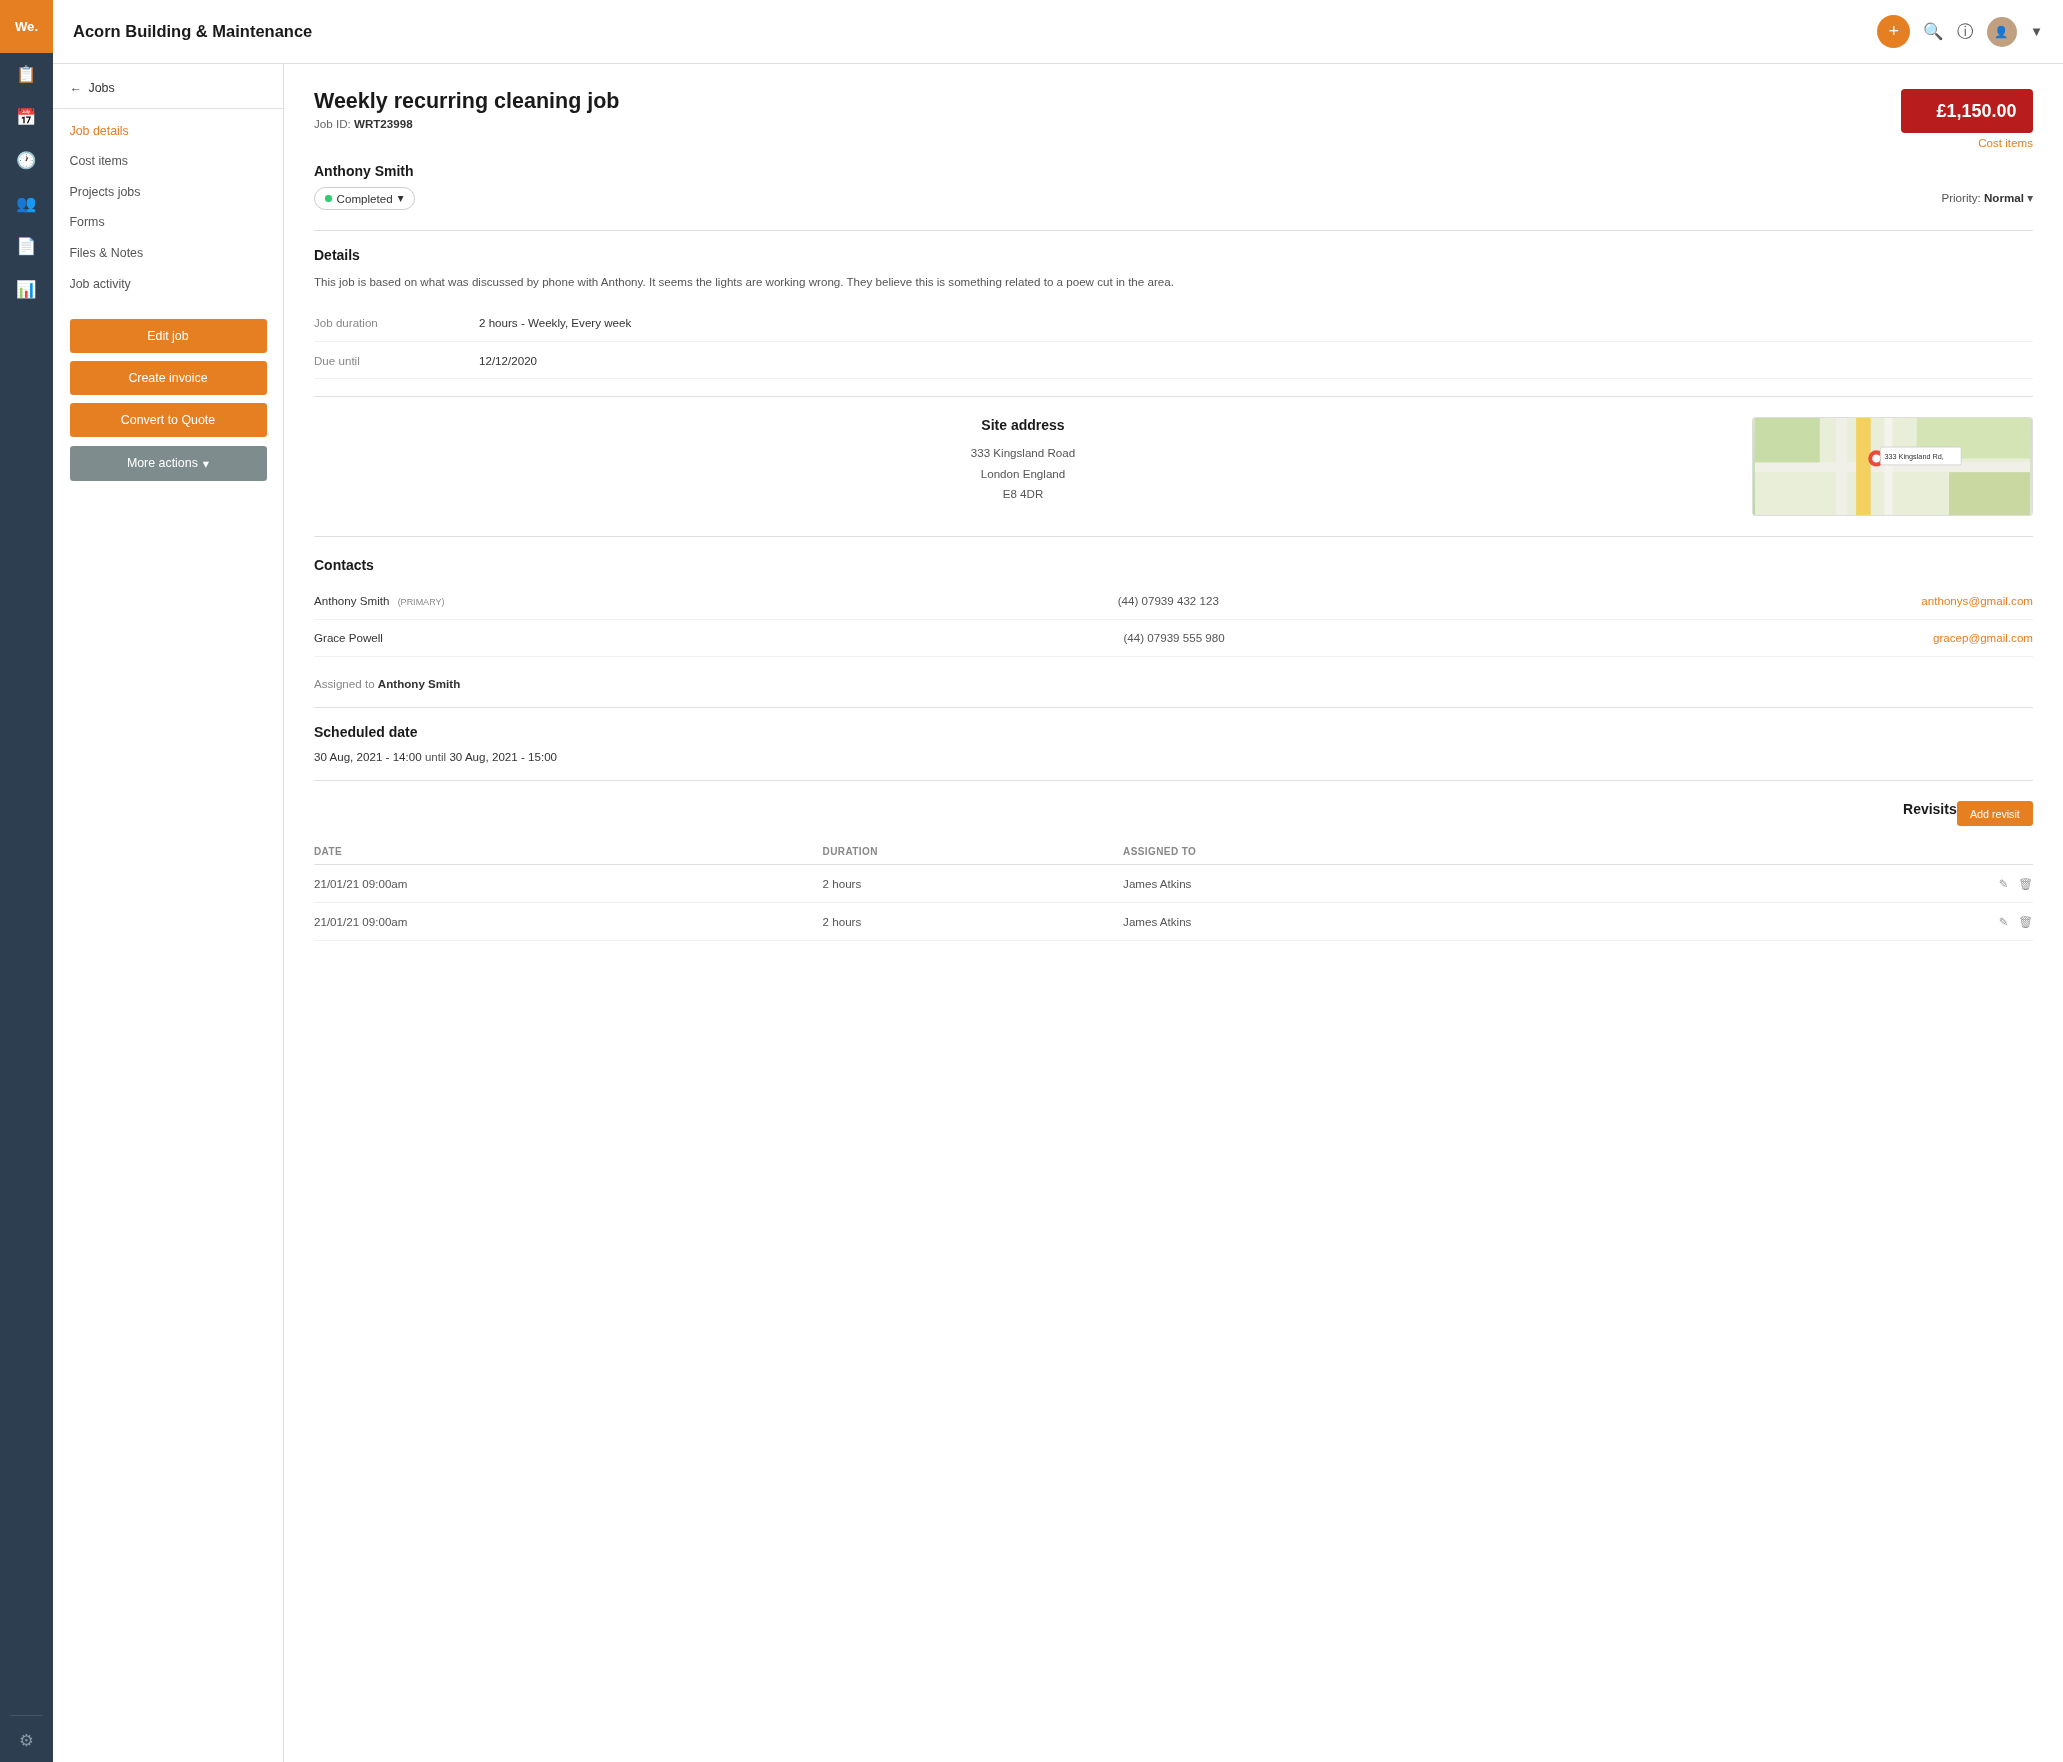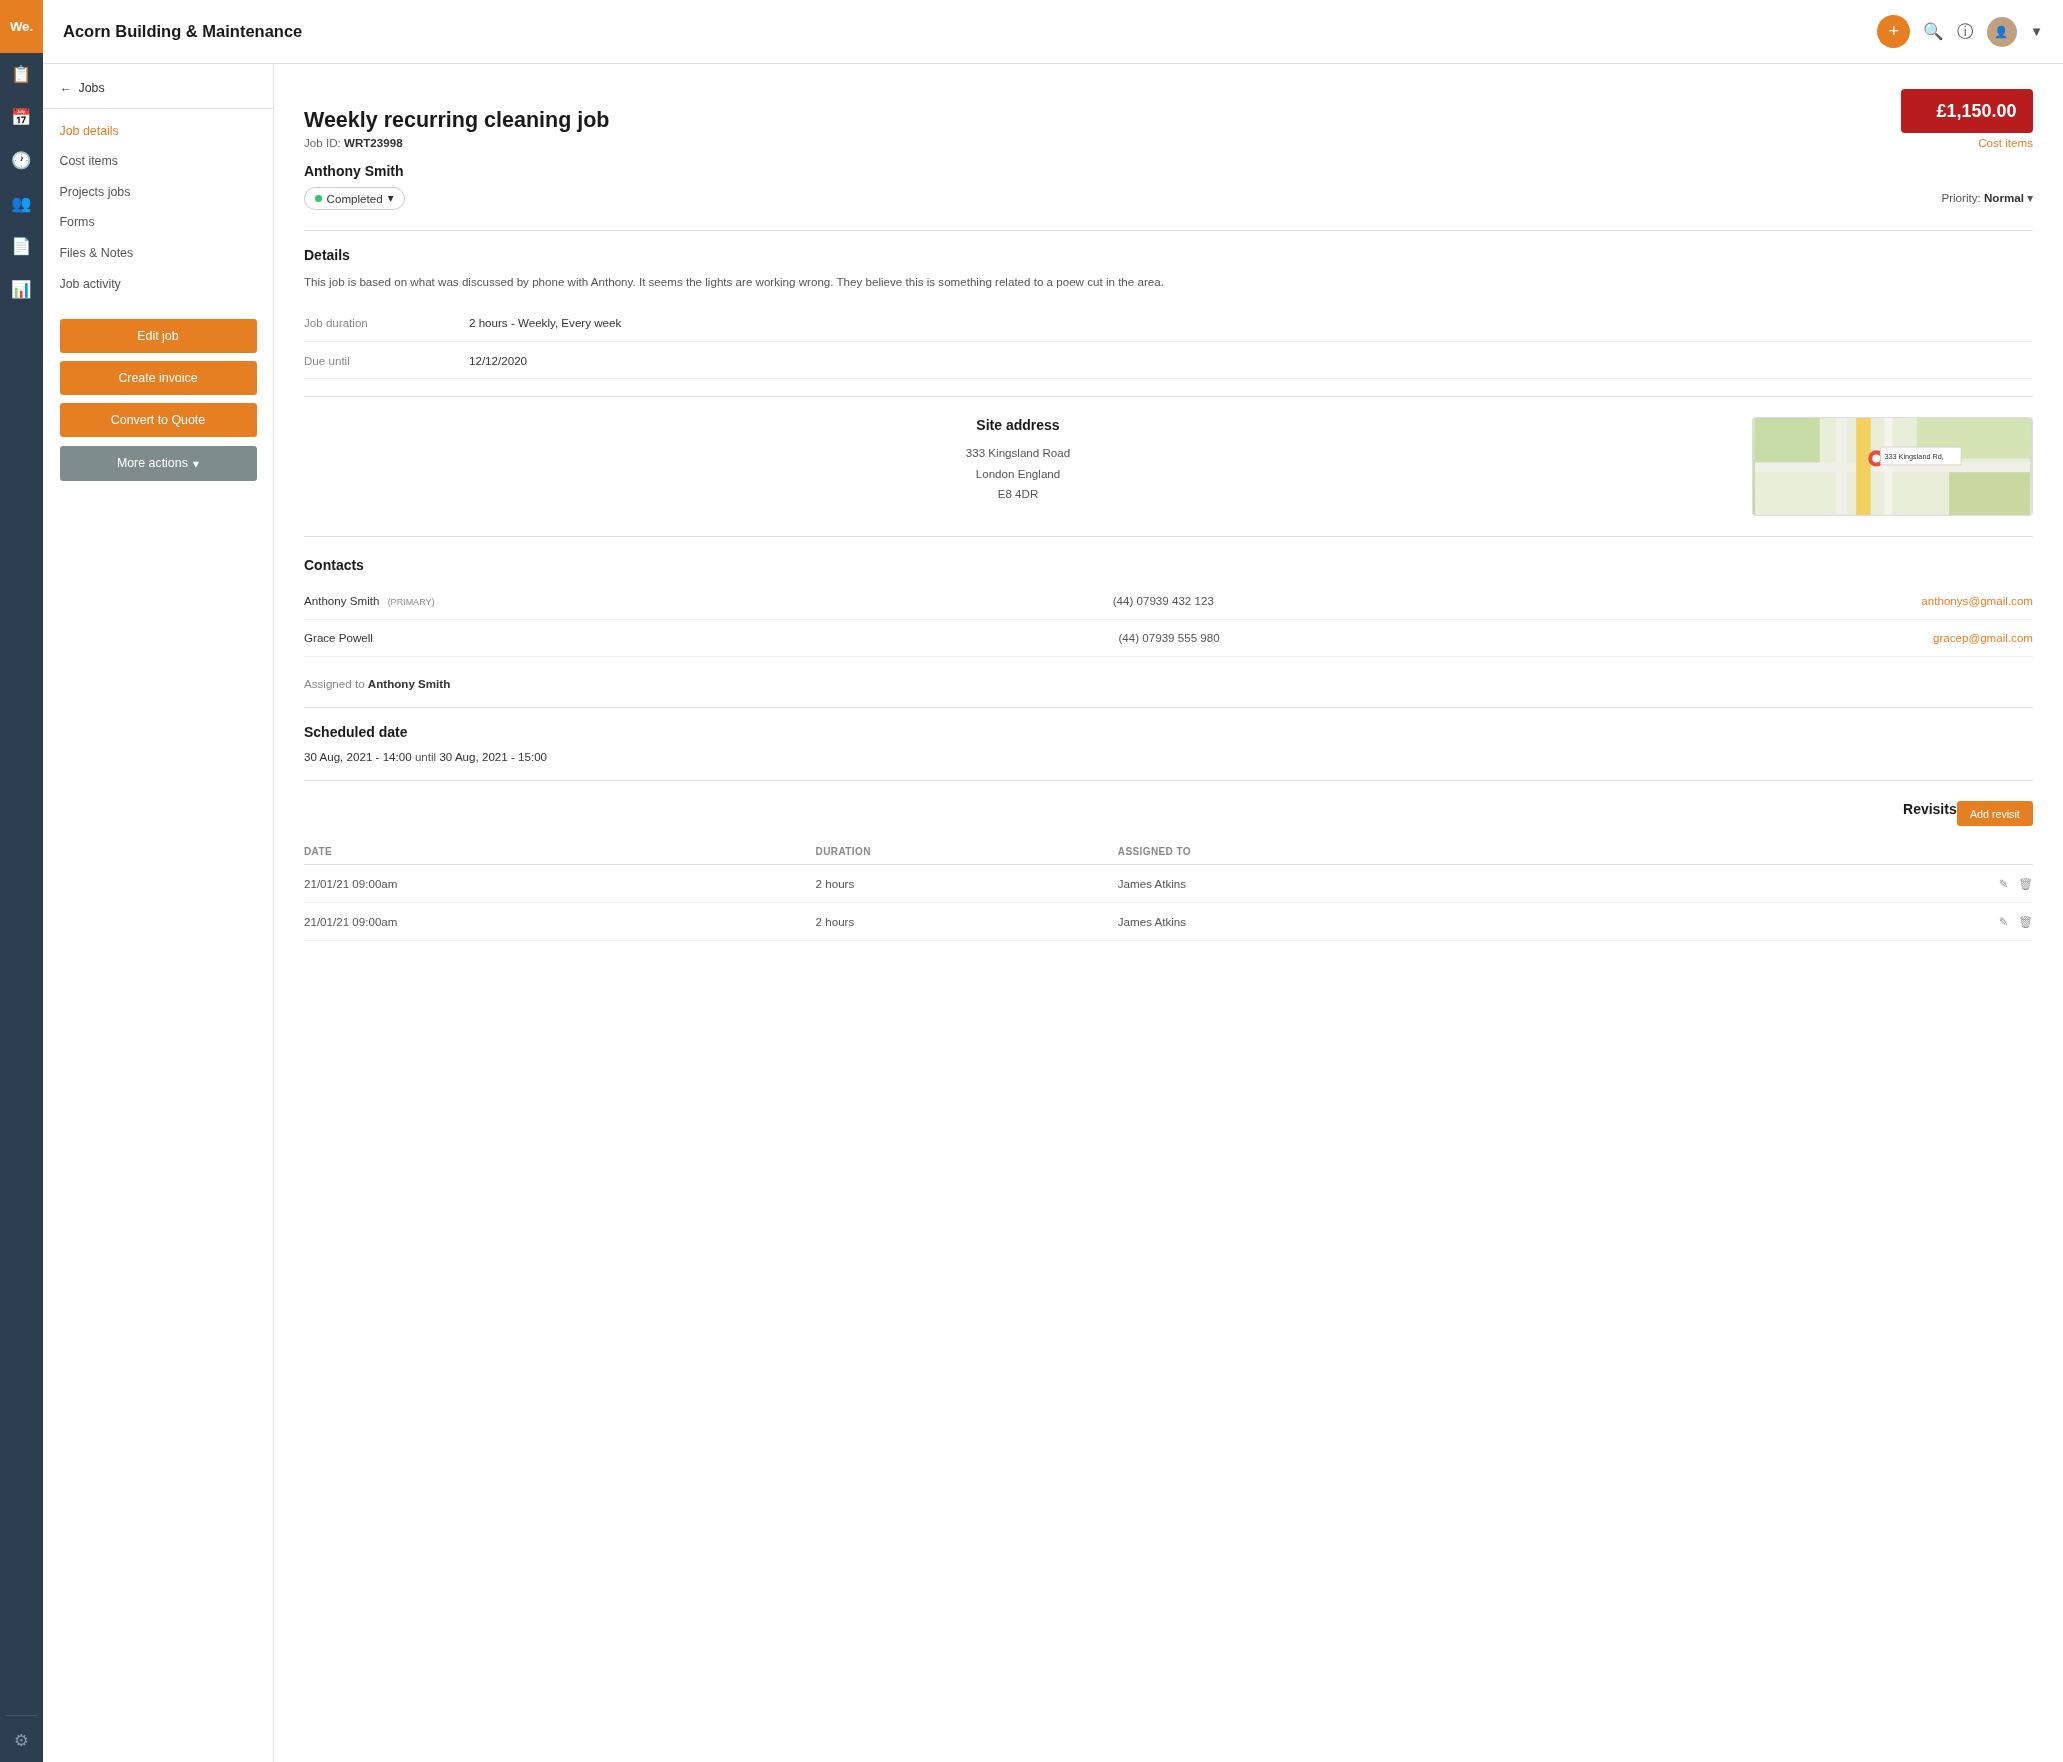--- a/index.html
+++ b/index.html
@@ -1,20 +1,20 @@
 <!DOCTYPE html>
 <html style="font-size:13.2px"><head>
   <meta charset="utf-8">
   <style>
     * { box-sizing: border-box; margin: 0; padding: 0; }
     body { font-family: -apple-system, BlinkMacSystemFont, 'Segoe UI', sans-serif; background: #f5f5f5; display: flex; height: 100vh; overflow: hidden; }
 
     
     .icon-sidebar {
-      width: 43px;
+      width: 53px;
       background: #2c3e50;
       display: flex;
       flex-direction: column;
       align-items: center;
       padding: 0;
       flex-shrink: 0;
     }
     .icon-sidebar .logo {
       width: 53px;
       height: 53px;
@@ -180,21 +180,21 @@
     .main-content {
       flex: 1;
       overflow-y: auto;
       padding: 25px 30px;
       background: white;
     }
 
     .job-header {
       display: flex;
       justify-content: space-between;
-      align-items: flex-end;
+      align-items: flex-start;
       margin-bottom: 13.2px;
     }
     .job-title-block { flex: 1; }
     .job-title {
       font-size: 21.5px;
       font-weight: 700;
       color: #1a1a1a;
       margin-bottom: 3.3px;
     }
     .job-id {

